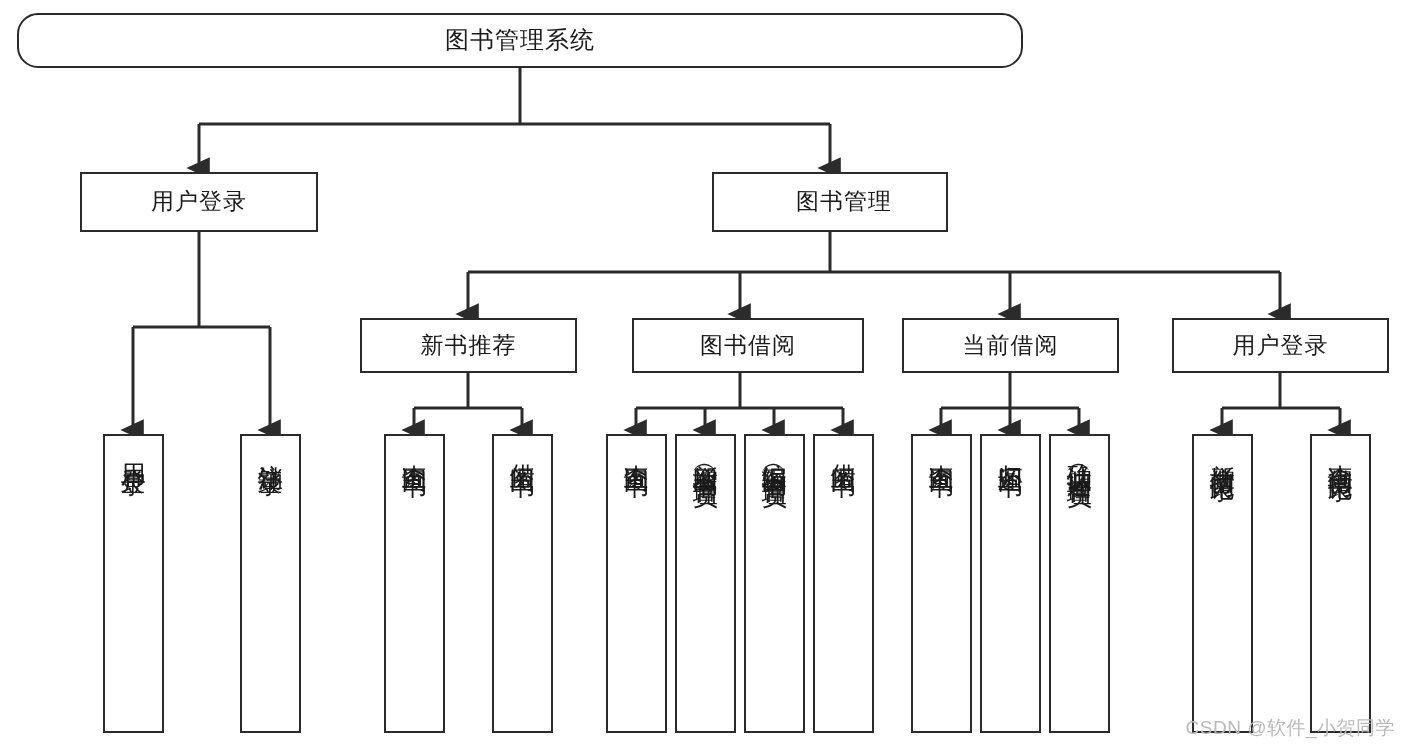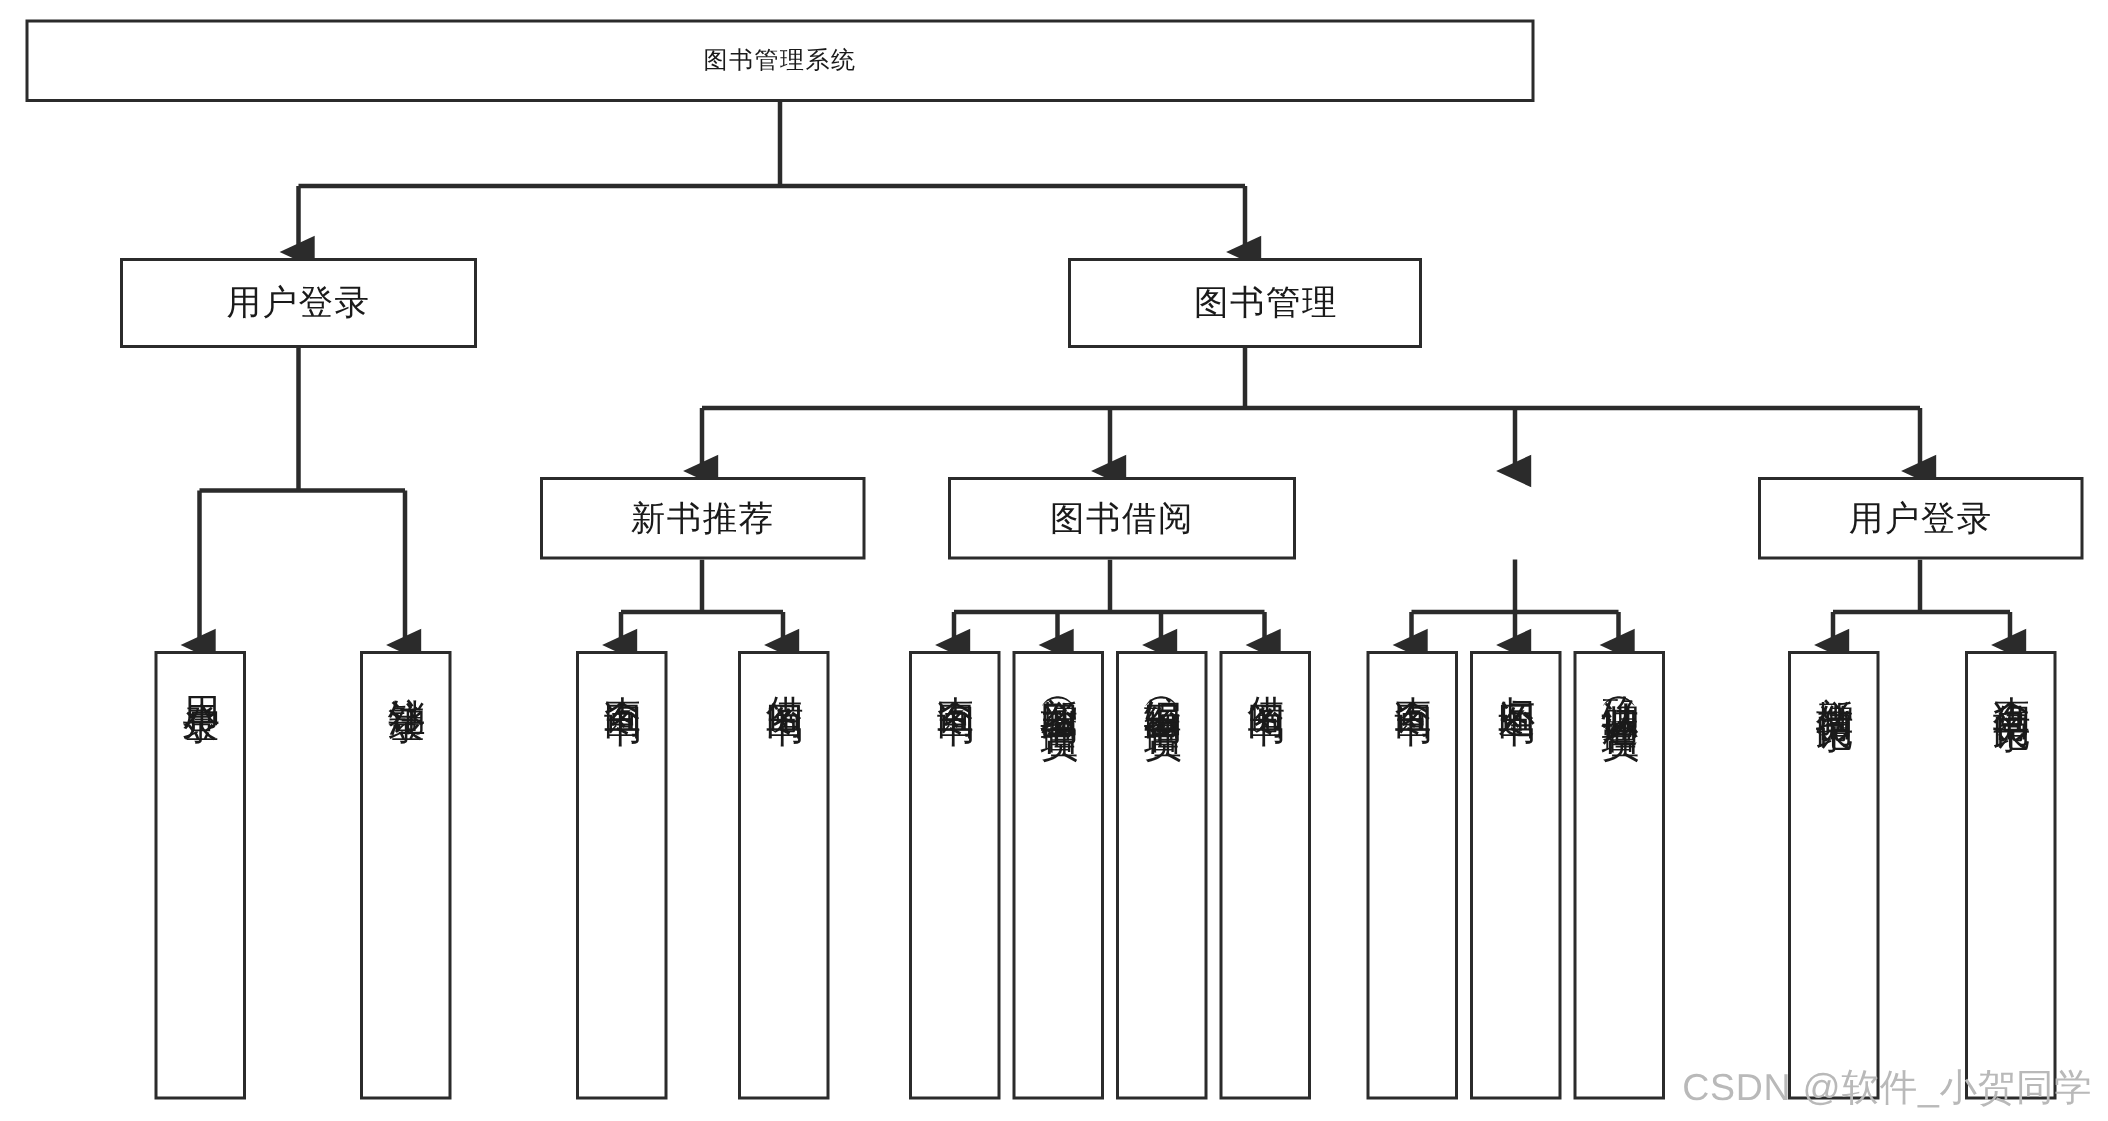--- a/index.html
+++ b/index.html
@@ -35,21 +35,22 @@
     align-items: center;
     justify-content: center;
     color: #1a1a1a;
   }
   .node.horiz {
     font-size: 23px;
     letter-spacing: 1px;
     line-height: 1.1;
   }
   .node.root {
-    font-size: 16px;
+    font-size: 24px;
+    border-radius: 21px;
   }
   .node.leaf {
     font-size: 25px;
     align-items: flex-start;
     justify-content: center;
     padding-top: 8px;
   }
   .vtext {
     writing-mode: vertical-rl;
     text-orientation: upright;
@@ -59,21 +60,21 @@
     display: block;
   }
   .htext {
     white-space: nowrap;
     display: block;
   }
   #watermark {
     position: absolute;
     right: 10px;
     bottom: 6px;
-    font-size: 25px;
+    font-size: 19px;
     color: #b9b9b9;
     letter-spacing: 0.5px;
     white-space: nowrap;
     user-select: none;
   }
 </style>
 </head>
 <body>
 
 <div id="canvas">
@@ -141,20 +142,23 @@
   <div class="node horiz" style="left:712px; top:172px; width:236px; height:60px;padding-left:28px;">
     <span class="htext">图书管理</span>
   </div>
 
   <div class="node horiz" style="left:360px; top:318px; width:217px; height:55px;text-align:right;">
     <span class="htext">新书推荐</span>
   </div>
   <div class="node horiz" style="left:632px; top:318px; width:232px; height:55px;">
     <span class="htext">图书借阅</span>
   </div>
+  <div class="node horiz" style="left:902px; top:318px; width:217px; height:55px;">
+    <span class="htext">当前借阅</span>
+  </div>
   <div class="node horiz" style="left:1172px; top:318px; width:217px; height:55px;">
     <span class="htext">用户登录</span>
   </div>
 
   <div class="node leaf" style="left:103px; top:434px; width:61px; height:299px;">
     <span class="vtext">用户登录</span>
   </div>
   <div class="node leaf" style="left:240px; top:434px; width:61px; height:299px;">
     <span class="vtext">注销登录</span>
   </div>

